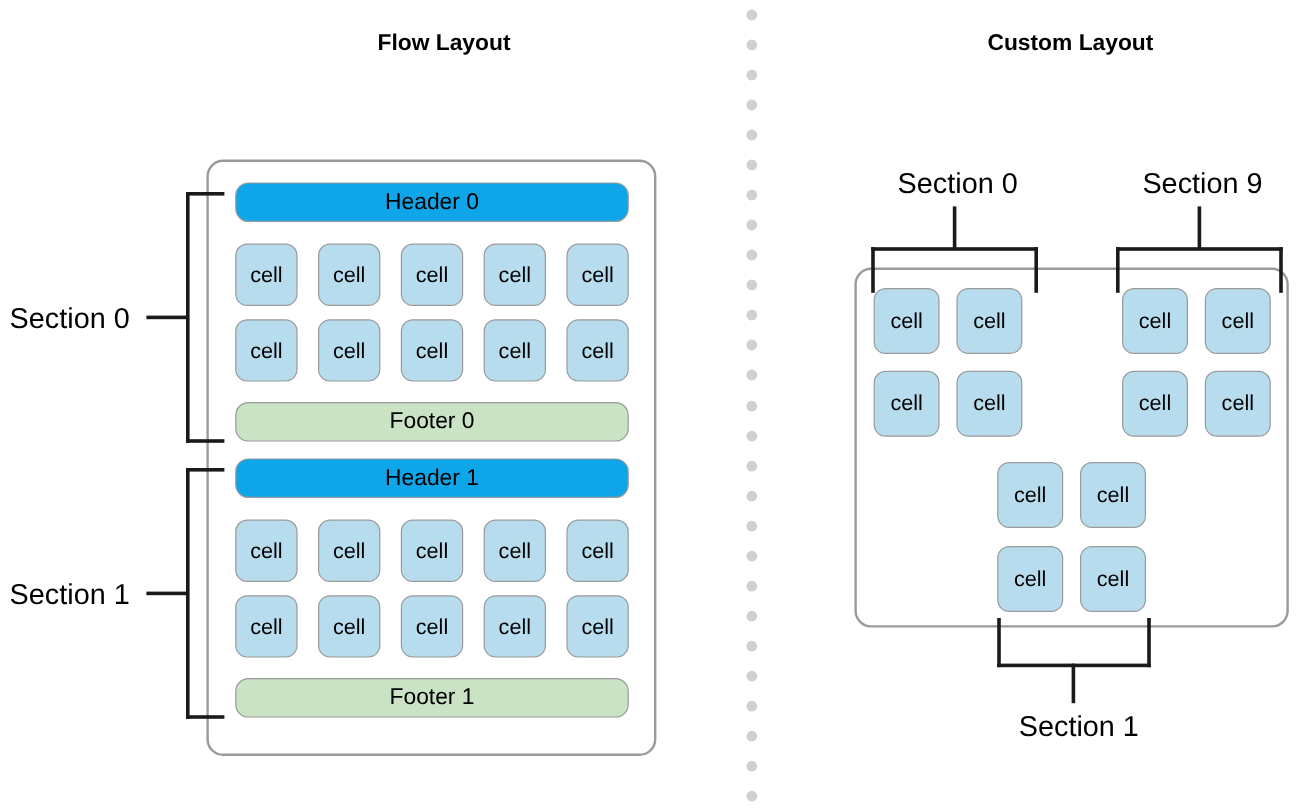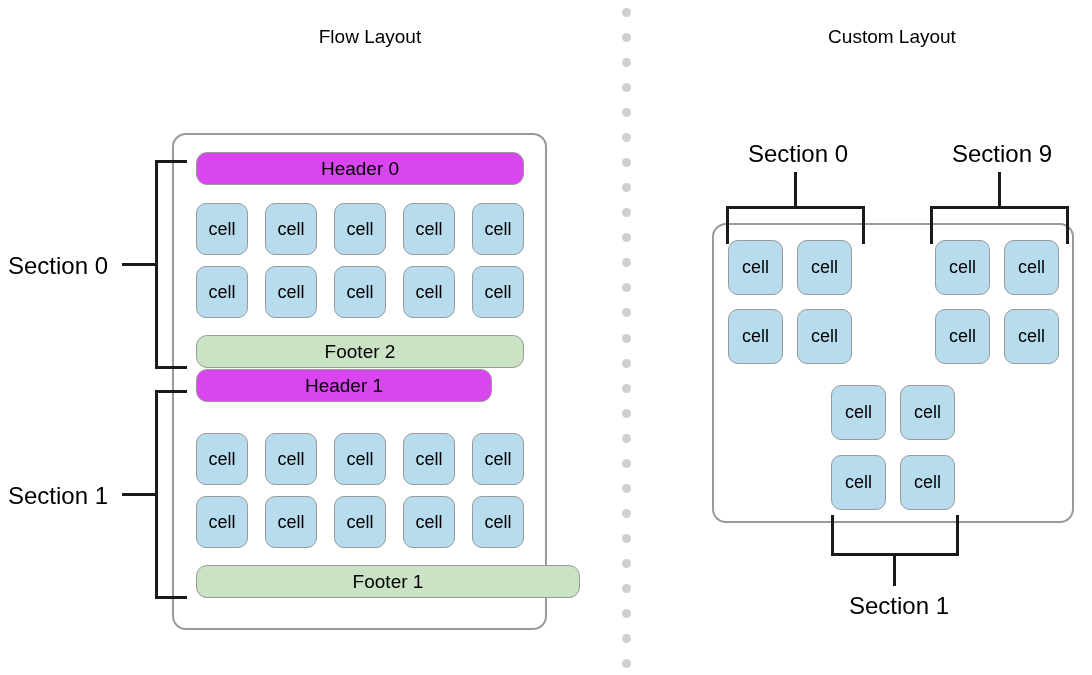--- a/index.html
+++ b/index.html
@@ -19,21 +19,21 @@
     position: absolute;
     left: 0; top: 0;
     width: 1092px;
     height: 675px;
   }
 
   
   .panel-title {
     position: absolute;
     font-size: 19px;
-    font-weight: normal;
+    font-weight: bold;
     color: #000000;
     text-align: center;
     white-space: nowrap;
   }
   #title-flow   { left: 190px; top: 26px; width: 360px; }
   #title-custom { left: 712px; top: 26px; width: 360px; }
 
   
   .panel-box {
     position: absolute;
@@ -50,21 +50,21 @@
     position: absolute;
     border: 1px solid #9a9a9a;
     border-radius: 11px;
     box-sizing: border-box;
     display: flex;
     align-items: center;
     justify-content: center;
     font-size: 19px;
     color: #000000;
   }
-  .band.header { background: #d946ef; }
+  .band.header { background: #0ea5e9; }
   .band.footer { background: #c9e3c4; }
 
   .cell {
     position: absolute;
     border: 1px solid #9a9a9a;
     border-radius: 10px;
     box-sizing: border-box;
     background: #b6dced;
     display: flex;
     align-items: center;
@@ -164,43 +164,43 @@
   <div class="cell" style="left:334px; top:203px; width:52px; height:52px;">cell</div>
   <div class="cell" style="left:403px; top:203px; width:52px; height:52px;">cell</div>
   <div class="cell" style="left:472px; top:203px; width:52px; height:52px;">cell</div>
 
   <div class="cell" style="left:196px; top:266px; width:52px; height:52px;">cell</div>
   <div class="cell" style="left:265px; top:266px; width:52px; height:52px;">cell</div>
   <div class="cell" style="left:334px; top:266px; width:52px; height:52px;">cell</div>
   <div class="cell" style="left:403px; top:266px; width:52px; height:52px;">cell</div>
   <div class="cell" style="left:472px; top:266px; width:52px; height:52px;">cell</div>
 
-  <div class="band footer" style="left:196px; top:335px; width:328px; height:33px;">Footer 2</div>
+  <div class="band footer" style="left:196px; top:335px; width:328px; height:33px;">Footer 0</div>
 
   <div class="rule-v" style="left:155px; top:390px; height:209px;"></div>
   <div class="rule-h" style="left:155px; top:390px; width:32px;"></div>
   <div class="rule-h" style="left:155px; top:596px; width:32px;"></div>
   <div class="rule-h" style="left:122px; top:493px; width:34px;"></div>
   <div class="sec-label" style="left:8px; top:482px;">Section 1</div>
 
-  <div class="band header" style="left:196px; top:369px; width:296px; height:33px;">Header 1</div>
+  <div class="band header" style="left:196px; top:382px; width:328px; height:33px;">Header 1</div>
 
   <div class="cell" style="left:196px; top:433px; width:52px; height:52px;">cell</div>
   <div class="cell" style="left:265px; top:433px; width:52px; height:52px;">cell</div>
   <div class="cell" style="left:334px; top:433px; width:52px; height:52px;">cell</div>
   <div class="cell" style="left:403px; top:433px; width:52px; height:52px;">cell</div>
   <div class="cell" style="left:472px; top:433px; width:52px; height:52px;">cell</div>
 
   <div class="cell" style="left:196px; top:496px; width:52px; height:52px;">cell</div>
   <div class="cell" style="left:265px; top:496px; width:52px; height:52px;">cell</div>
   <div class="cell" style="left:334px; top:496px; width:52px; height:52px;">cell</div>
   <div class="cell" style="left:403px; top:496px; width:52px; height:52px;">cell</div>
   <div class="cell" style="left:472px; top:496px; width:52px; height:52px;">cell</div>
 
-  <div class="band footer" style="left:196px; top:565px; width:384px; height:33px;">Footer 1</div>
+  <div class="band footer" style="left:196px; top:565px; width:328px; height:33px;">Footer 1</div>
 
   <div class="panel-box" id="custom-container"></div>
 
   <div class="rule-h" style="left:726px; top:206px; width:139px;"></div>
   <div class="rule-v" style="left:726px; top:206px; height:38px;"></div>
   <div class="rule-v" style="left:862px; top:206px; height:38px;"></div>
   <div class="rule-v" style="left:794px; top:172px; height:36px;"></div>
   <div class="sec-label" style="left:748px; top:140px;">Section 0</div>
 
   <div class="rule-h" style="left:930px; top:206px; width:139px;"></div>

